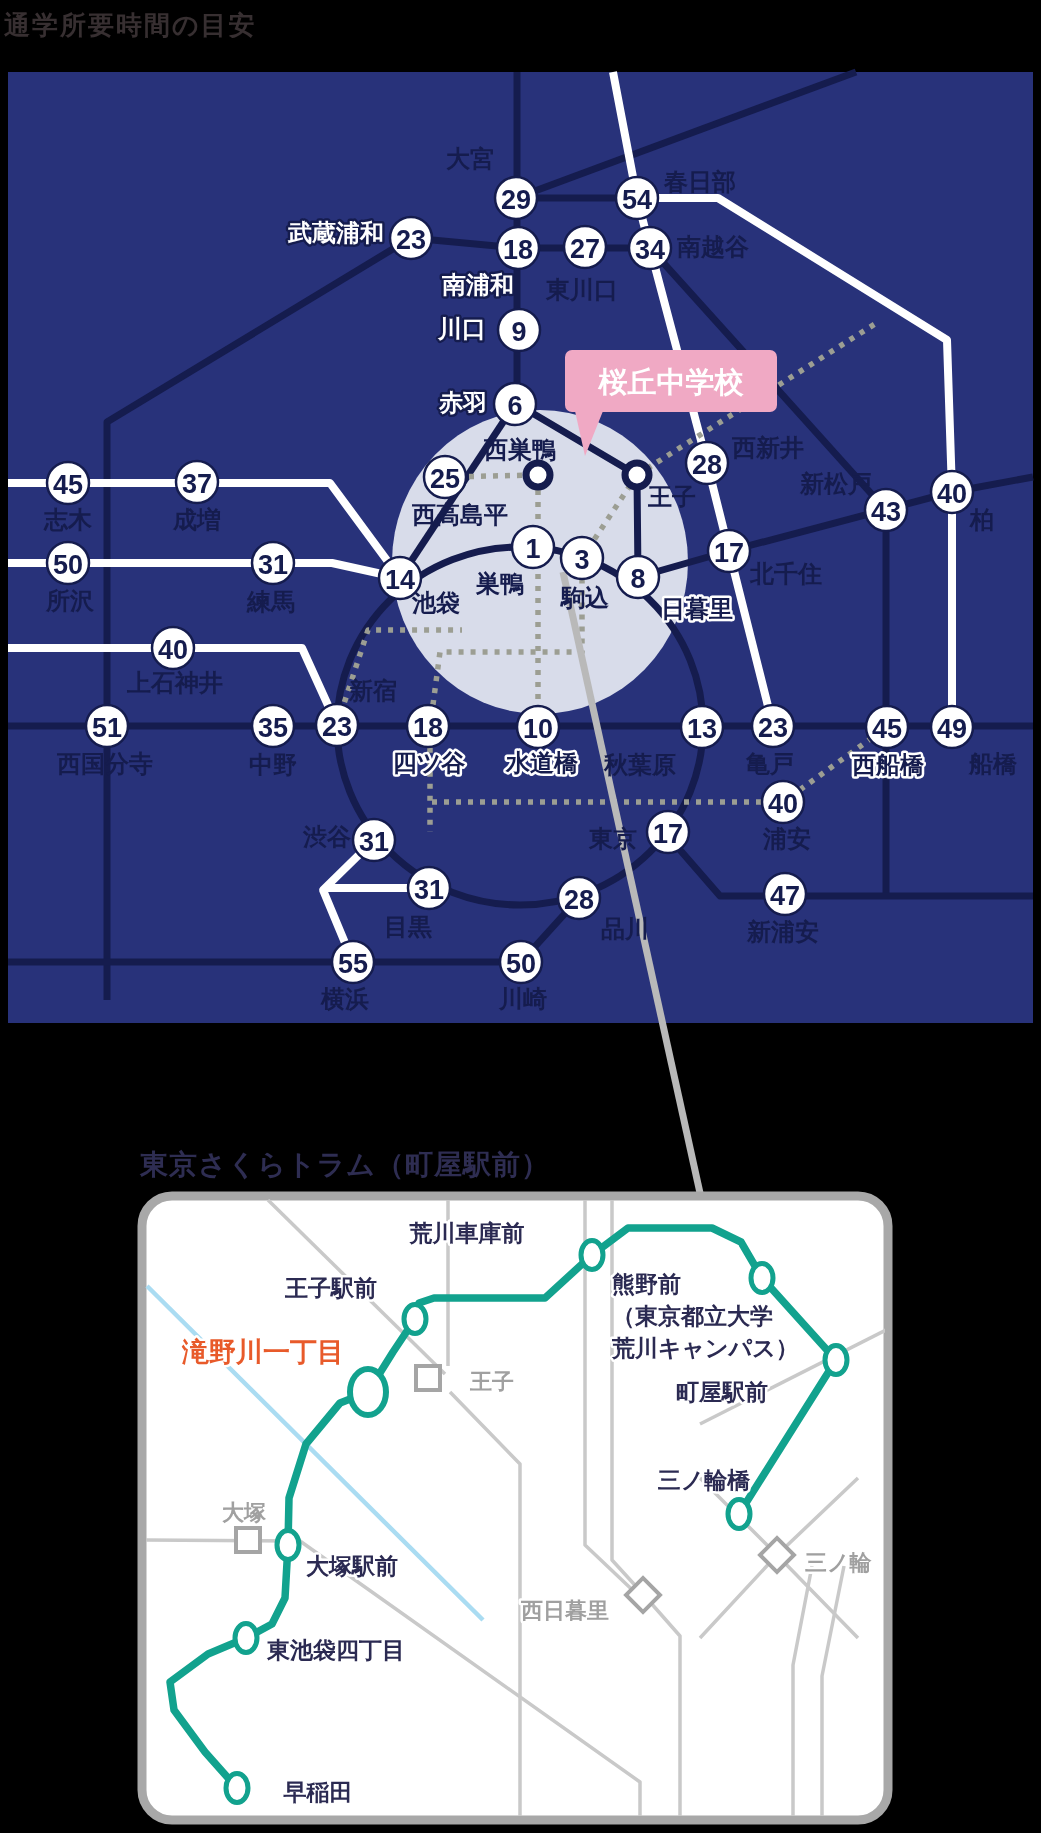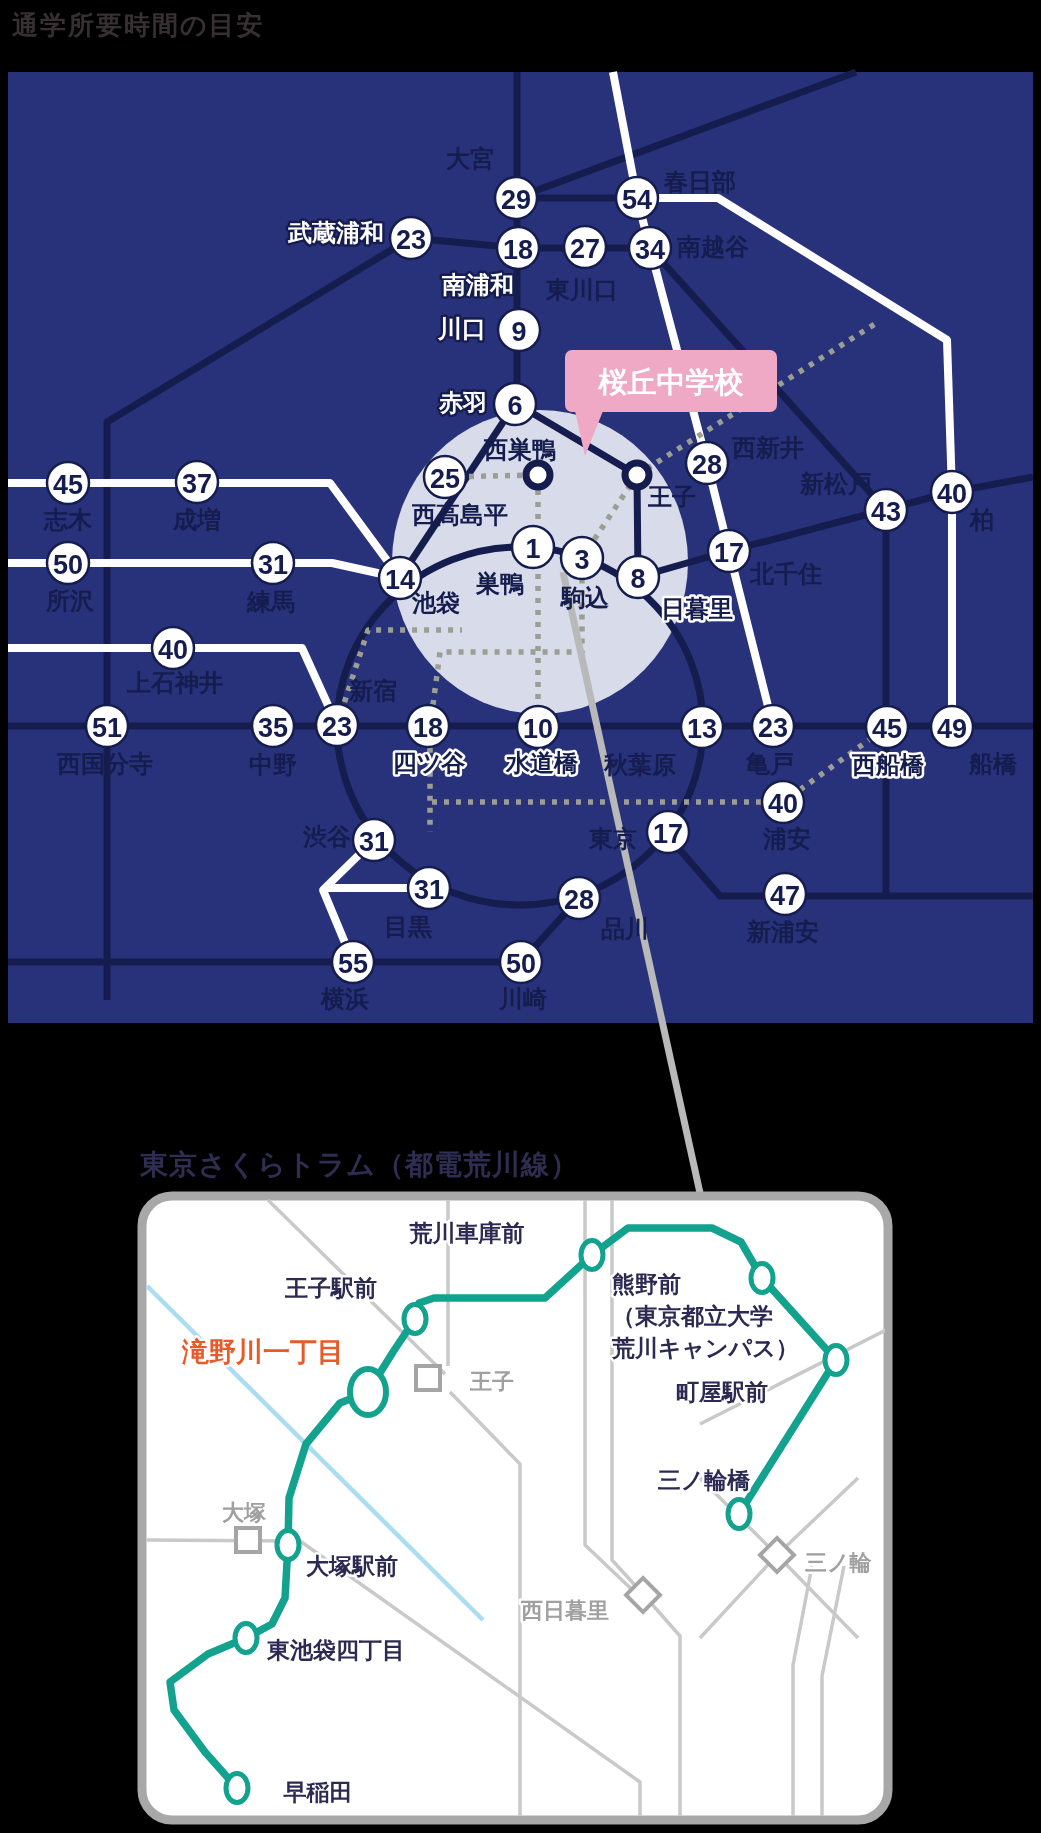--- a/index.html
+++ b/index.html
@@ -1,17 +1,17 @@
 <!DOCTYPE html>
 <html><head>
 <meta charset="utf-8">
 <style>
   html,body{margin:0;padding:0;background:#000;}
   body{width:1041px;height:1833px;position:relative;font-family:"Liberation Sans",sans-serif;overflow:hidden;}
-  .page-title{position:absolute;left:12px;top:8px;font-size:26px;font-weight:bold;color:#372f31;letter-spacing:2px;}
+  .page-title{position:absolute;left:4px;top:8px;font-size:26px;font-weight:bold;color:#372f31;letter-spacing:2px;}
   .tram-title{position:absolute;left:140px;top:1146px;font-size:28px;font-weight:bold;color:#2e2d52;letter-spacing:1px;}
   .legend{position:absolute;left:14px;top:146px;}
   .legend-row{display:flex;align-items:center;gap:16px;height:38px;}
   .legend-sample{width:64px;}
   .legend-sample.jr{height:6px;background:#151c4e;}
   .legend-sample.subway{height:6px;background:repeating-linear-gradient(90deg,#9c9e93 0 5px,transparent 5px 11px);}
   .legend-sample.private{height:8px;background:#ffffff;}
   .legend-label{font-size:24px;font-weight:bold;color:#413639;}
   svg{position:absolute;left:0;top:0;display:block;}
   svg text{font-family:"Liberation Sans",sans-serif;font-weight:bold;}
@@ -29,21 +29,21 @@
   <div class="legend-row">
     <span class="legend-sample subway"></span>
     <span class="legend-label">地下鉄</span>
   </div>
   <div class="legend-row">
     <span class="legend-sample private"></span>
     <span class="legend-label">私鉄</span>
   </div>
 </div>
 
-<div class="tram-title">東京さくらトラム（都電荒川線）</div>
+<div class="tram-title">東京さくらトラム（町屋駅前）</div>
 
 <svg id="map-svg" width="1041" height="1833" viewBox="0 0 1041 1833">
     <g>
       <rect x="8" y="72" width="1025" height="951" fill="#28327a"></rect>
       <ellipse cx="540" cy="562" rx="148" ry="152" fill="#d8dcea"></ellipse>
       <polyline points="517,72 517,404 637,475 638,577" fill="none" stroke="#151c4e" stroke-width="7" stroke-linejoin="round" stroke-linecap="butt"></polyline>
       <polyline points="515,404 400,578" fill="none" stroke="#151c4e" stroke-width="7" stroke-linejoin="round" stroke-linecap="butt"></polyline>
       <polyline points="516,198 637,198" fill="none" stroke="#151c4e" stroke-width="7" stroke-linejoin="round" stroke-linecap="butt"></polyline>
       <polyline points="516,198 856,72" fill="none" stroke="#151c4e" stroke-width="7" stroke-linejoin="round" stroke-linecap="butt"></polyline>
       <polyline points="107,1000 107,422 411,238 518,248 650,248 886,510 886,896" fill="none" stroke="#151c4e" stroke-width="7" stroke-linejoin="round" stroke-linecap="butt"></polyline>

